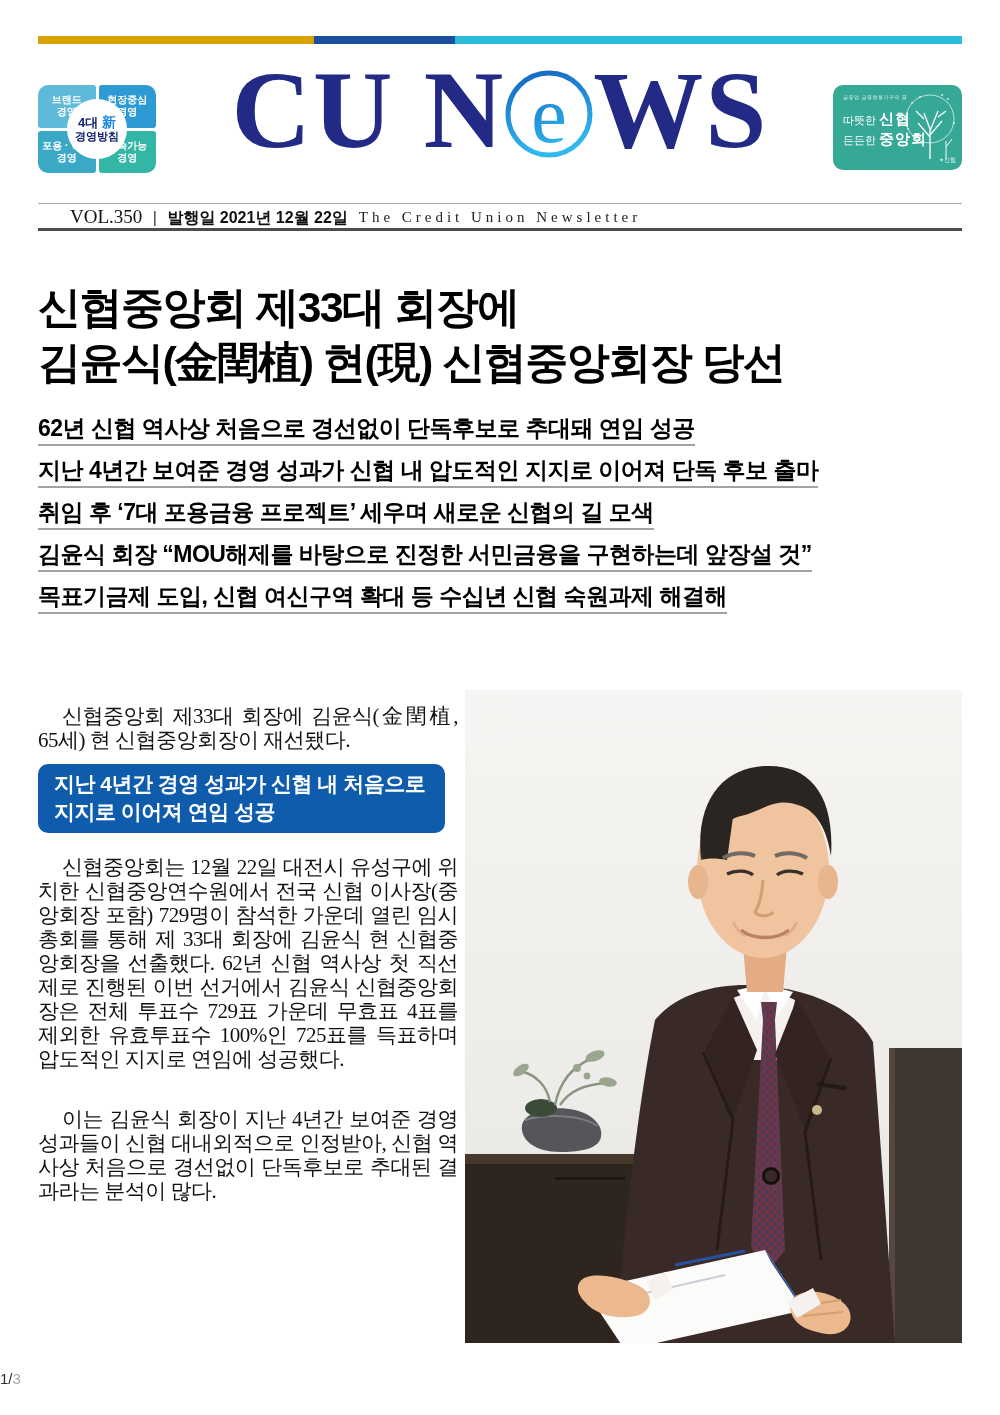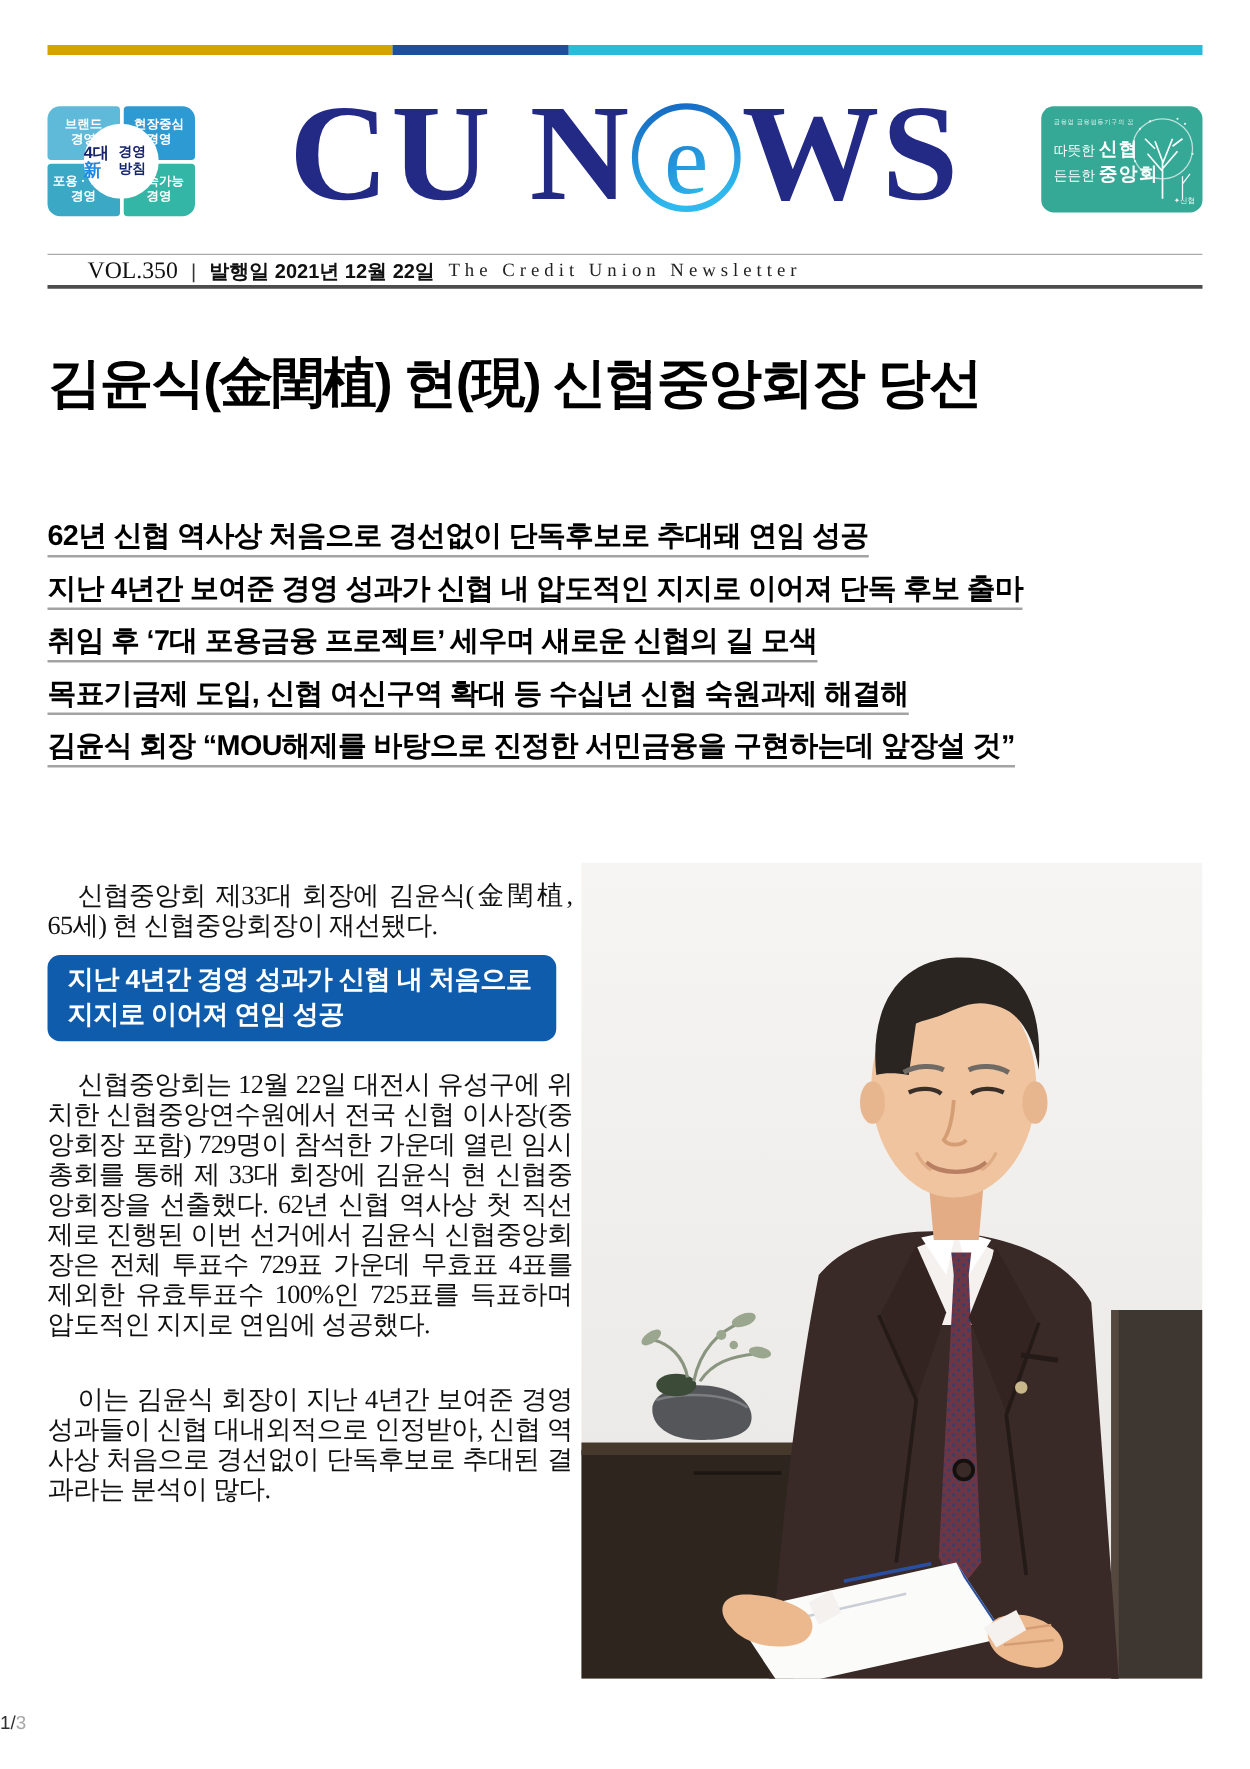--- a/index.html
+++ b/index.html
@@ -14,27 +14,27 @@
   .top-bar .seg-cyan { flex:1; background:#2BB9DC; }
 
   
   .policy-badge { position:absolute; left:38px; top:85px; width:118px; height:88px; }
   .pb-grid { display:grid; grid-template-columns:1fr 1fr; grid-template-rows:1fr 1fr; gap:3px; width:100%; height:100%; }
   .pb-cell { color:#fff; font-weight:700; font-size:10px; line-height:12px; display:flex; flex-direction:column; align-items:center; justify-content:center; text-align:center; }
   .pb-c0 { background:#5FB9D9; border-radius:10px 3px 3px 3px; }
   .pb-c1 { background:#2D9AD4; border-radius:3px 10px 3px 3px; }
   .pb-c2 { background:#3BA9C6; border-radius:3px 3px 3px 10px; }
   .pb-c3 { background:#33B6A5; border-radius:3px 3px 10px 3px; }
-  .pb-center { position:absolute; left:50%; top:50%; width:60px; height:60px; margin:-30px 0 0 -30px; background:#ffffff; border-radius:50%; display:flex; flex-direction:row; align-items:center; justify-content:center; }
+  .pb-center { position:absolute; left:50%; top:50%; width:60px; height:60px; margin:-30px 0 0 -30px; background:#ffffff; border-radius:50%; display:flex; flex-direction:column; align-items:center; justify-content:center; }
   .pb-center .l1 { font-size:13px; font-weight:800; color:#16246E; line-height:15px; }
   .pb-center .l1 .shin { color:#1E88E5; font-size:14px; }
   .pb-center .l2 { font-size:11px; font-weight:800; color:#16246E; line-height:13px; }
 
   
-  .logo-wrap { position:absolute; left:0; right:0; top:72px; height:110px; text-align:center; }
+  .logo-wrap { position:absolute; left:0; right:0; top:60px; height:110px; text-align:center; }
   .logo-inner { display:inline-flex; align-items:center; }
   .logo-text { font-family:"Liberation Serif", serif; font-size:110px; line-height:100px; font-weight:700; color:#232A85; letter-spacing:2px; white-space:pre; }
   .logo-e { width:92px; height:92px; margin:8px -2px 0 -2px; }
 
   
   .brand-badge { position:absolute; left:833px; top:85px; width:129px; height:85px; background:#36A896; border-radius:10px; overflow:hidden; color:#fff; }
   .brand-badge .small-print { position:absolute; left:10px; top:9px; font-size:5px; letter-spacing:0.5px; opacity:0.85; }
   .brand-badge .bl { position:absolute; left:10px; font-weight:400; }
   .brand-badge .bl1 { top:25px; font-size:11px; }
   .brand-badge .bl2 { top:45px; font-size:11px; }
@@ -155,29 +155,30 @@
     <span class="issue-left">
       <span class="vol">VOL.350</span>
       <span class="issue-sep">|</span>
       <span class="issue-date">발행일 2021년 12월 22일</span>
     </span>
     <span class="tagline">The Credit Union Newsletter</span>
   </div>
   <div class="rule-thick"></div>
 
   <div class="headline">
+    <div>신협중앙회 제33대 회장에</div>
     <div>김윤식(金閏植) 현(現) 신협중앙회장 당선</div>
   </div>
 
   <div class="subheads">
     <div class="subhead"><span>62년 신협 역사상 처음으로 경선없이 단독후보로 추대돼 연임 성공</span></div>
     <div class="subhead"><span>지난 4년간 보여준 경영 성과가 신협 내 압도적인 지지로 이어져 단독 후보 출마</span></div>
     <div class="subhead"><span>취임 후 ‘7대 포용금융 프로젝트’ 세우며 새로운 신협의 길 모색</span></div>
+    <div class="subhead"><span>김윤식 회장 “MOU해제를 바탕으로 진정한 서민금융을 구현하는데 앞장설 것”</span></div>
     <div class="subhead"><span>목표기금제 도입, 신협 여신구역 확대 등 수십년 신협 숙원과제 해결해</span></div>
-    <div class="subhead"><span>김윤식 회장 “MOU해제를 바탕으로 진정한 서민금융을 구현하는데 앞장설 것”</span></div>
   </div>
 
   <div class="article">
     <div class="col-text">
       <p class="lead">신협중앙회 제33대 회장에 김윤식(金閏植, 65세) 현 신협중앙회장이 재선됐다.</p>
       <div class="highlight-box">
         <div>지난 4년간 경영 성과가 신협 내 처음으로</div>
         <div>지지로 이어져 연임 성공</div>
       </div>
       <p>신협중앙회는 12월 22일 대전시 유성구에 위치한 신협중앙연수원에서 전국 신협 이사장(중앙회장 포함) 729명이 참석한 가운데 열린 임시총회를 통해 제 33대 회장에 김윤식 현 신협중앙회장을 선출했다. 62년 신협 역사상 첫 직선제로 진행된 이번 선거에서 김윤식 신협중앙회장은 전체 투표수 729표 가운데 무효표 4표를 제외한 유효투표수 100%인 725표를 득표하며 압도적인 지지로 연임에 성공했다.</p>

